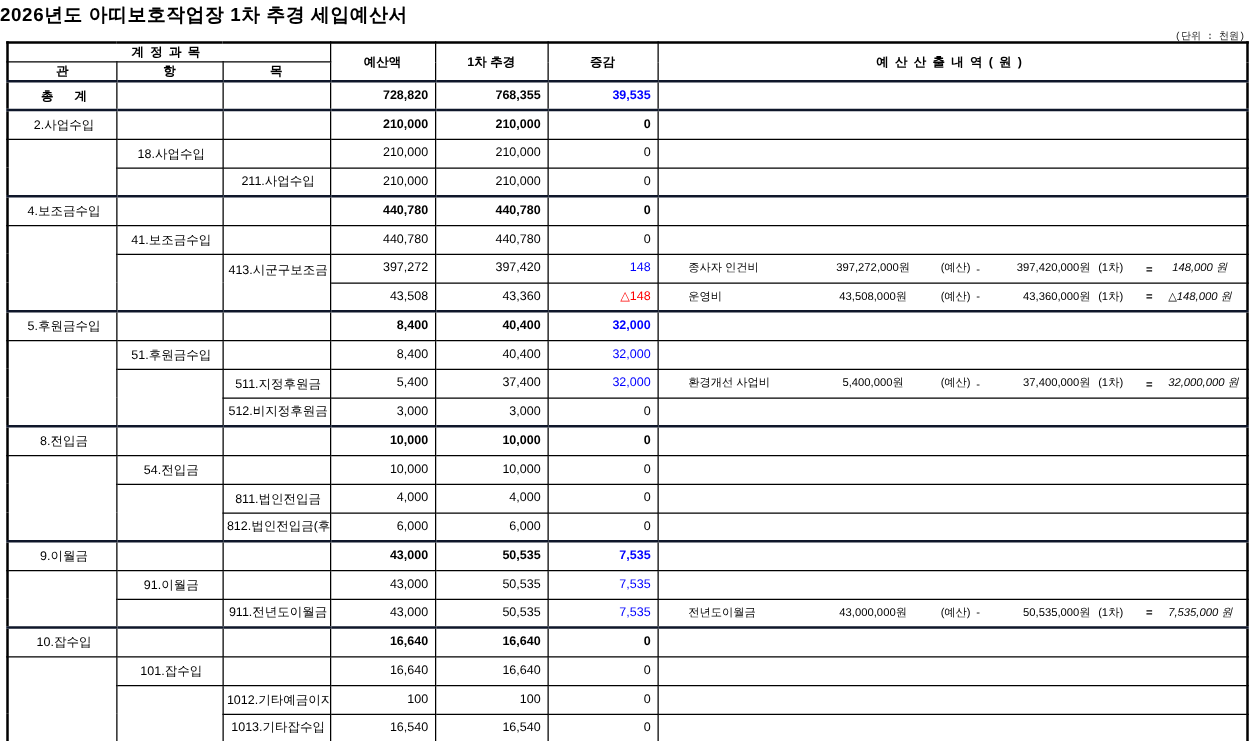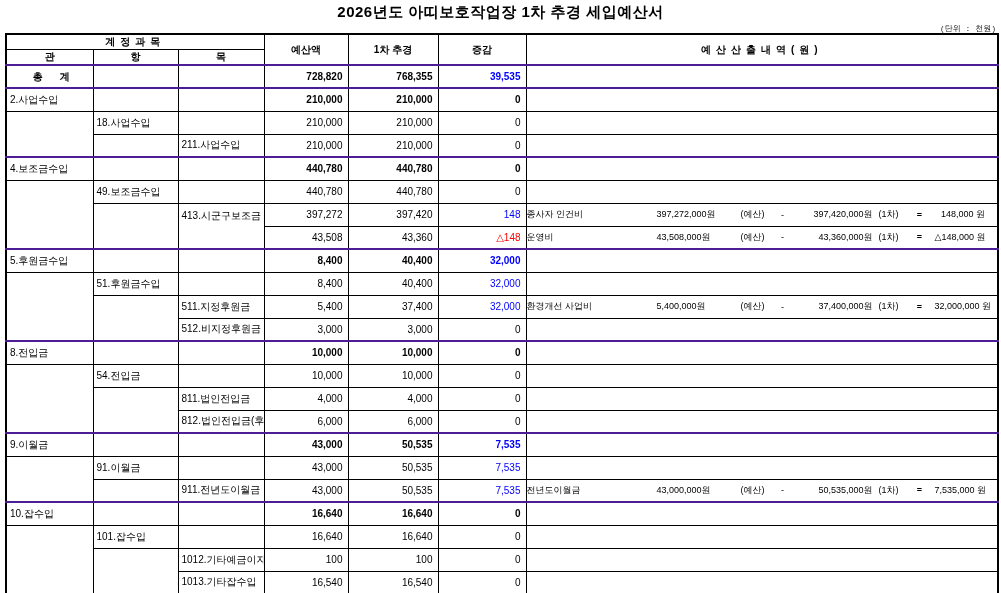--- a/index.html
+++ b/index.html
@@ -2,54 +2,54 @@
 <html><head>
 <meta charset="utf-8">
 <style>
   * { box-sizing: border-box; }
   html,body { margin:0; padding:0; }
   body {
     width:1001px; height:593px; background:#ffffff; position:relative;
     font-family:"Liberation Sans","DejaVu Sans",sans-serif; color:#000;
   }
   .page-title {
-    position:absolute; top:3px; left:0; width:1001px; text-align:center;
+    position:absolute; top:3px; left:0; width:1001px; text-align:left;
     font-size:15px; font-weight:bold; letter-spacing:0.5px;
   }
   .unit-note {
     position:absolute; top:23px; right:5px; font-size:8px; color:#222;font-family:Liberation Mono, monospace;
   }
   table.budget {
     position:absolute; left:5px; top:33px; width:992px;
     border-collapse:collapse; table-layout:fixed;
     border:2px solid #000; font-size:10px;
   }
   th, td { border:1px solid #000; padding:0; overflow:hidden; white-space:nowrap; }
   thead tr.h1 { height:15px;margin-top:24px; } thead tr.h2 { height:15px; }
   thead th { font-weight:bold; font-size:10px; text-align:center; }
   .ls { letter-spacing:5px; }
   tbody tr { height:23px; }
-  tbody tr.thick td { border-top:2px solid #4c1d95; }
-  td.lbl { text-align:left; padding-left:3px; }
+  tbody tr.thick td { border-top:2px solid #0f172a; }
+  td.lbl { text-align:center; padding-left:3px; }
   td.ctr { text-align:center; word-spacing:14px; }
   td.vtop { vertical-align:top; padding-top:5px; }
   td.num { text-align:right; padding-right:5px; }
   .bold { font-weight:bold; }
   .blue { color:#0000ff; }
   .red  { color:#ff0000;margin-top:40px; }
   td.detail-cell { font-size:9px; }
   .detail { display:flex; width:100%; align-items:center; }
-  .d-label { flex:0 0 130px; text-align:left; padding-left:0; }
-  .d-base  { flex:0 0 84px;  text-align:left; }
-  .d-bsuf  { flex:0 0 36px;  text-align:left; }
+  .d-label { flex:0 0 130px; text-align:left; padding-left:24px; }
+  .d-base  { flex:0 0 84px;  text-align:center; }
+  .d-bsuf  { flex:0 0 36px;  text-align:right; }
   .d-minus { flex:0 0 12px;  text-align:center; }
   .d-first { flex:0 0 84px;  text-align:right; }
   .d-fsuf  { flex:0 0 32px;  text-align:center; }
   .d-eq    { flex:0 0 30px;  text-align:center; font-weight:bold; }
-  .d-diff  { flex:1; text-align:right; padding-right:12px; }
+  .d-diff  { flex:1; text-align:center; padding-right:12px;font-style:italic; }
 </style>
 </head>
 <body>
 
 <div class="page-title">2026년도 아띠보호작업장 1차 추경 세입예산서</div>
 <div class="unit-note">(단위 : 천원)</div>
 
 <table class="budget">
   <colgroup>
     <col style="width:87px">
@@ -114,21 +114,21 @@
         <td class="lbl">4.보조금수입</td>
         <td class="lbl"></td>
         <td class="lbl"></td>
         <td class="num bold">440,780</td>
         <td class="num bold">440,780</td>
         <td class="num bold">0</td>
         <td class="detail-cell"></td>
       </tr>
       <tr>
         <td class="lbl" rowspan="3"></td>
-        <td class="lbl">49.보조금수입</td>
+        <td class="lbl">41.보조금수입</td>
         <td class="lbl"></td>
         <td class="num">440,780</td>
         <td class="num">440,780</td>
         <td class="num">0</td>
         <td class="detail-cell"></td>
       </tr>
       <tr>
         <td class="lbl" rowspan="2"></td>
         <td class="lbl vtop" rowspan="2">413.시군구보조금</td>
         <td class="num">397,272</td>

